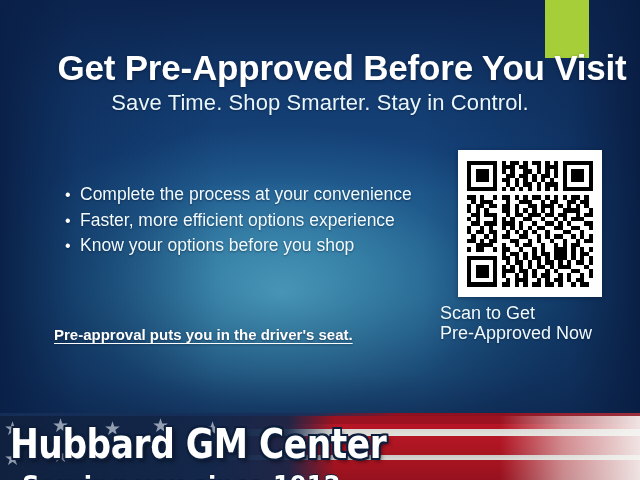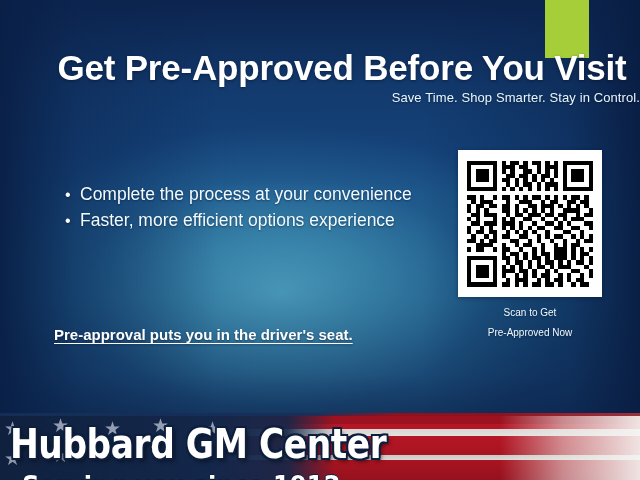--- a/index.html
+++ b/index.html
@@ -59,23 +59,23 @@
     line-height: 1.0;
     text-shadow: 0 1px 3px rgba(3,18,44,0.55);
     white-space: nowrap;
     margin-left: 44px;
   }
   .subhead {
     position: absolute;
     left: 0;
     right: 0;
     top: 90px;
-    text-align: right;
+    text-align: center;
     color: #e9f6fb;
-    font-size: 13px;
+    font-size: 22px;
     font-weight: normal;
     letter-spacing: 0.1px;
     text-shadow: 0 1px 2px rgba(3,18,44,0.45);
     white-space: nowrap;
   }
   
   .bullets {
     position: absolute;
     left: 55px;
     top: 172px;
@@ -125,23 +125,23 @@
     display: block;
     width: 100%;
     height: 100%;
     shape-rendering: crispEdges;
   }
   .qr-caption {
     position: absolute;
     left: 440px;
     top: 303px;
     width: 180px;
-    text-align: center;
+    text-align: left;
     color: #f0fafd;
-    font-size: 10px;
+    font-size: 18px;
     line-height: 20px;
     text-shadow: 0 1px 2px rgba(4,22,50,0.45);
   }
   
   .banner {
     position: absolute;
     left: 0;
     right: 0;
     bottom: 0;
     height: 67px;
@@ -235,20 +235,21 @@
   <div class="bg-vign"></div>
 
   <div class="accent-bar"></div>
 
   <div class="headline">Get Pre-Approved Before You Visit</div>
   <div class="subhead">Save Time. Shop Smarter. Stay in Control.</div>
 
   <ul class="bullets">
     <li><span class="dot">•</span><span>Complete the process at your convenience</span></li>
     <li><span class="dot">•</span><span>Faster, more efficient options experience</span></li>
+    <li><span class="dot">•</span><span>Know your options before you shop</span></li>
   </ul>
 
   <div class="tagline">Pre-approval puts you in the driver's seat.</div>
 
   <div class="qr-panel">
     <svg viewBox="0 0 29 29">
       <rect width="29" height="29" fill="#ffffff"></rect>
       <g fill="#000000">
         <rect x="0" y="0" width="7" height="1"></rect>
           <rect x="0" y="6" width="7" height="1"></rect>

